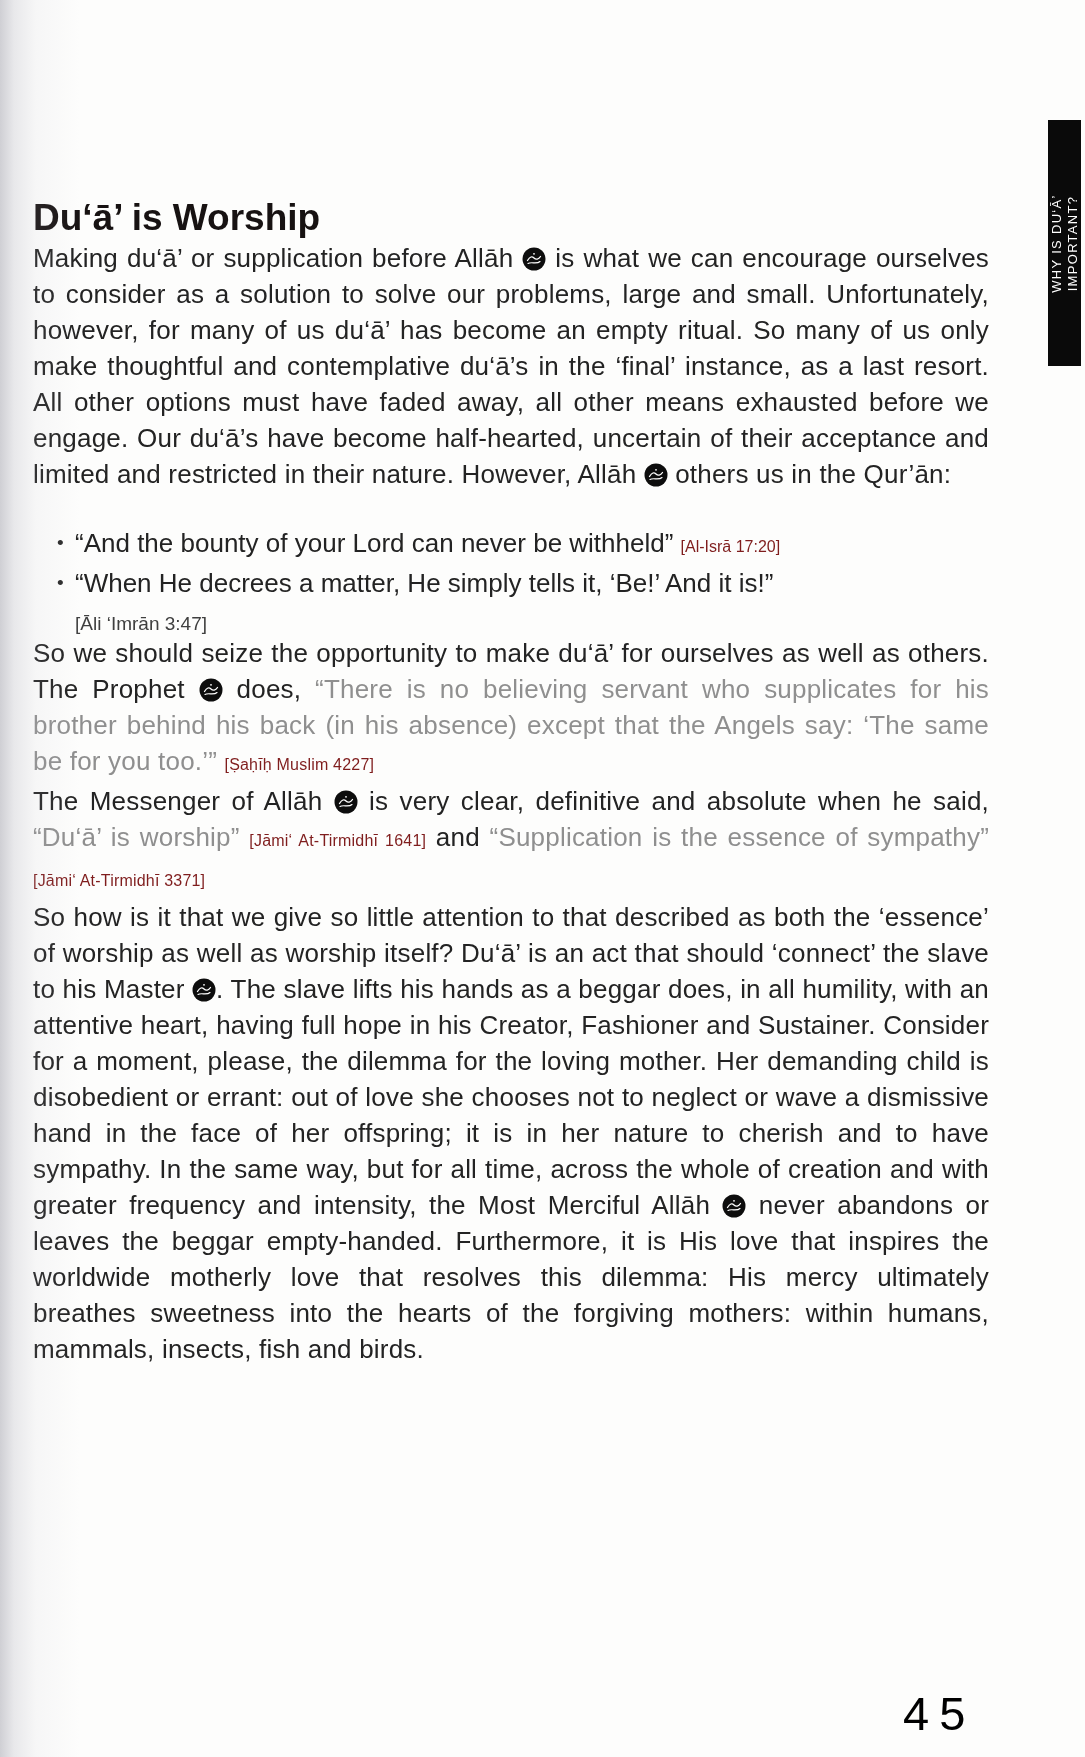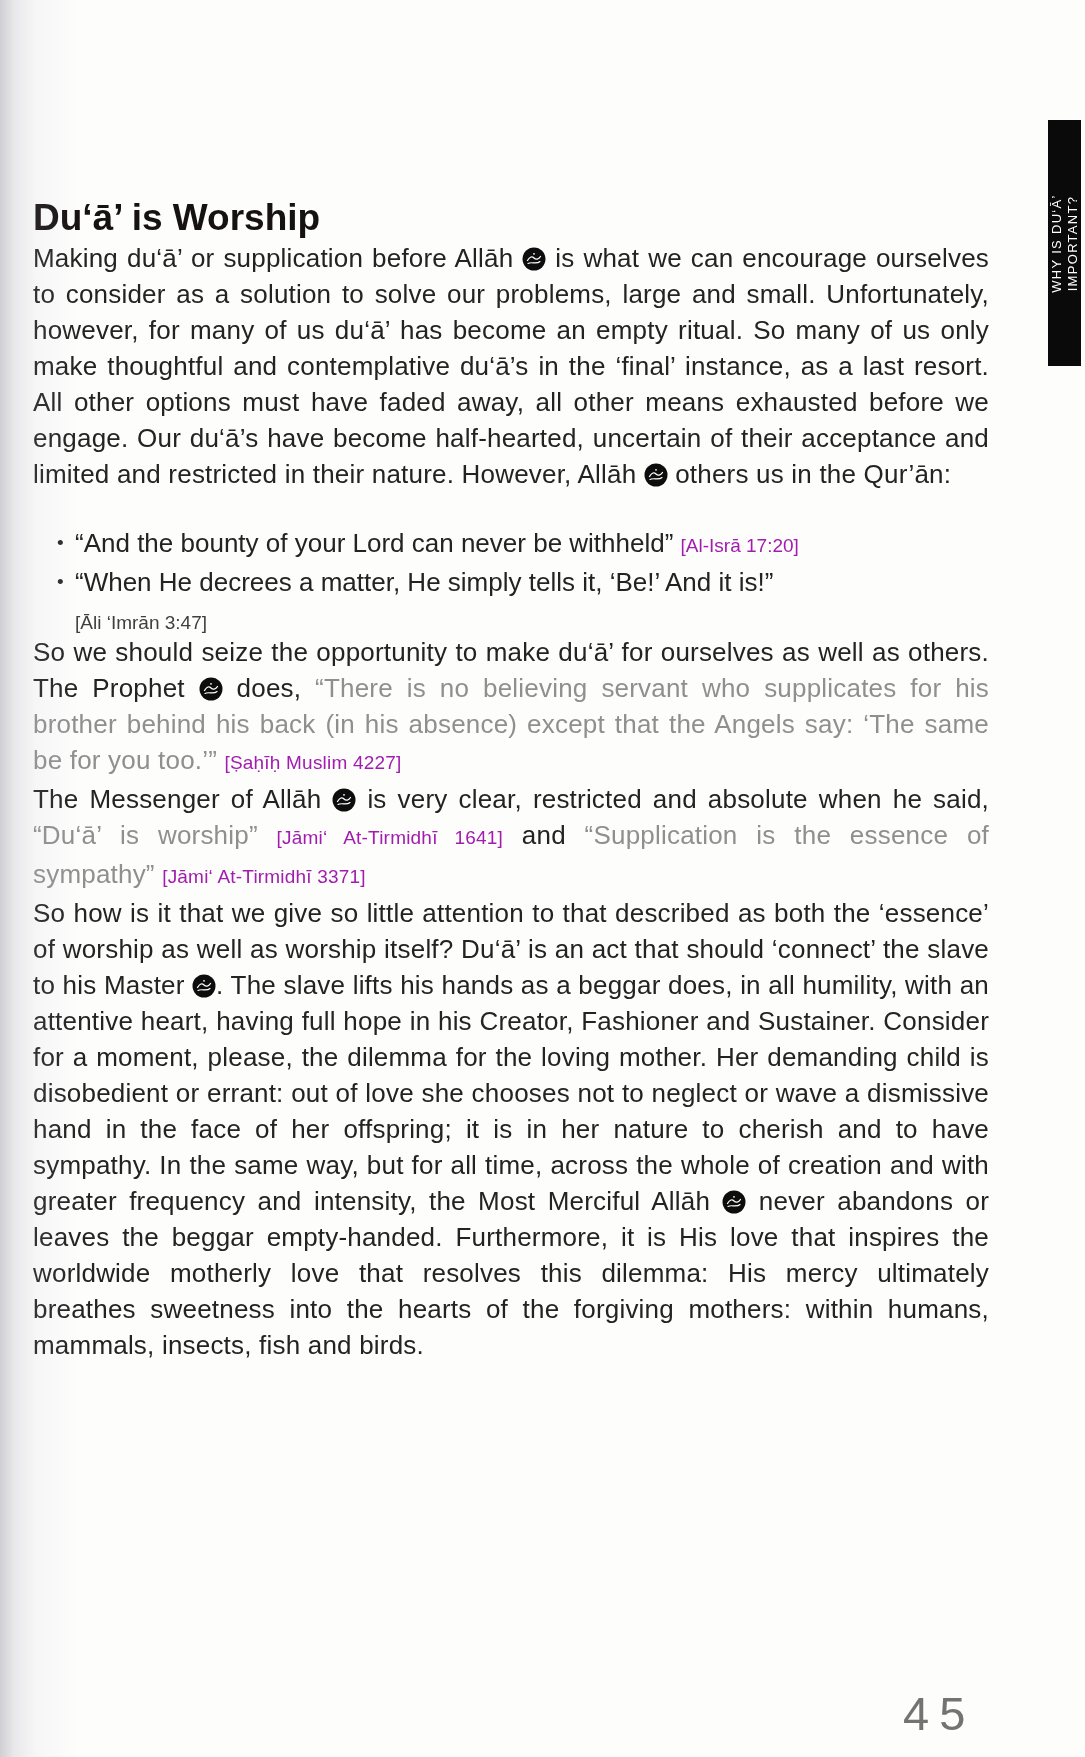--- a/index.html
+++ b/index.html
@@ -39,36 +39,36 @@
   .para3{margin-top:33px;}
   .para4{margin-top:39px;}
   .bullets{margin-top:33px;padding-left:24px;}
   .bullet-row{display:flex;font-size:26px;line-height:36px;color:#232323;}
   .marker{flex:0 0 18px;font-size:19px;line-height:36px;color:#2a2a2a;}
   .bullet-text{flex:1;text-align:left;}
   .bullet-cite{
     margin:12px 0 0 18px;
     font-size:19px;line-height:22px;color:#3f3f3f;
   }
-  .cite{font-size:19px;color:#a21caf;white-space:nowrap;}
+  .cite{font-size:16px;color:#7f1d1d;white-space:nowrap;}
   .light{color:#8f8f8f;}
   .seal{display:inline-block;width:24px;height:24px;vertical-align:-4px;}
   .side-tab{
     position:absolute;left:1048px;top:120px;width:33px;height:246px;
     background:#0a0a0a;z-index:4;
     display:flex;align-items:center;justify-content:center;
   }
   .tab-inner{
     transform:rotate(-90deg);
     color:#ffffff;font-size:13px;line-height:15.5px;
     letter-spacing:1.3px;white-space:nowrap;text-align:center;
   }
   .page-number{
     position:absolute;top:1688px;left:903px;
-    font-size:47px;line-height:52px;color:#737373;
+    font-size:47px;line-height:52px;color:#000000;
     letter-spacing:10px;z-index:2;
   }
 </style>
 </head>
 <body>
 
 <div class="page">
   <div class="gutter"></div>
 
   <div class="side-tab">
@@ -110,21 +110,21 @@
             <path d="M5.5 13.5 C8 9.5 10 9 12 11 C14 13 16.5 12.5 18.5 9.5" stroke="#ffffff" stroke-width="1.3" fill="none" stroke-linecap="round"></path>
             <path d="M6 16.5 C9 14.5 15 17.5 18 14.5" stroke="#ffffff" stroke-width="1.1" fill="none" stroke-linecap="round"></path>
             <circle cx="12" cy="6.8" r="0.9" fill="#ffffff"></circle>
           </svg></span><span class="seg"> does, </span><span class="light">“There is no believing servant who supplicates for his brother behind his back (in his absence) except that the Angels say: ‘The same be for you too.’” </span><span class="cite">[Ṣaḥīḥ Muslim 4227]</span></p>
 
     <p class="body para3"><span class="seg">The Messenger of Allāh </span><span class="seal"><svg viewBox="0 0 24 24" width="24" height="24" aria-hidden="true">
             <circle cx="12" cy="12" r="11.5" fill="#0d0d0d"></circle>
             <path d="M5.5 13.5 C8 9.5 10 9 12 11 C14 13 16.5 12.5 18.5 9.5" stroke="#ffffff" stroke-width="1.3" fill="none" stroke-linecap="round"></path>
             <path d="M6 16.5 C9 14.5 15 17.5 18 14.5" stroke="#ffffff" stroke-width="1.1" fill="none" stroke-linecap="round"></path>
             <circle cx="12" cy="6.8" r="0.9" fill="#ffffff"></circle>
-          </svg></span><span class="seg"> is very clear, restricted and absolute when he said, </span><span class="light">“Du‘ā’ is worship” </span><span class="cite">[Jāmi‘ At-Tirmidhī 1641]</span><span class="seg"> and </span><span class="light">“Supplication is the essence of sympathy” </span><span class="cite">[Jāmi‘ At-Tirmidhī 3371]</span></p>
+          </svg></span><span class="seg"> is very clear, definitive and absolute when he said, </span><span class="light">“Du‘ā’ is worship” </span><span class="cite">[Jāmi‘ At-Tirmidhī 1641]</span><span class="seg"> and </span><span class="light">“Supplication is the essence of sympathy” </span><span class="cite">[Jāmi‘ At-Tirmidhī 3371]</span></p>
 
     <p class="body para4"><span class="seg">So how is it that we give so little attention to that described as both the ‘essence’ of worship as well as worship itself? Du‘ā’ is an act that should ‘connect’ the slave to his Master </span><span class="seal"><svg viewBox="0 0 24 24" width="24" height="24" aria-hidden="true">
             <circle cx="12" cy="12" r="11.5" fill="#0d0d0d"></circle>
             <path d="M5.5 13.5 C8 9.5 10 9 12 11 C14 13 16.5 12.5 18.5 9.5" stroke="#ffffff" stroke-width="1.3" fill="none" stroke-linecap="round"></path>
             <path d="M6 16.5 C9 14.5 15 17.5 18 14.5" stroke="#ffffff" stroke-width="1.1" fill="none" stroke-linecap="round"></path>
             <circle cx="12" cy="6.8" r="0.9" fill="#ffffff"></circle>
           </svg></span><span class="seg">. The slave lifts his hands as a beggar does, in all humility, with an attentive heart, having full hope in his Creator, Fashioner and Sustainer. Consider for a moment, please, the dilemma for the loving mother. Her demanding child is disobedient or errant: out of love she chooses not to neglect or wave a dismissive hand in the face of her offspring; it is in her nature to cherish and to have sympathy. In the same way, but for all time, across the whole of creation and with greater frequency and intensity, the Most Merciful Allāh </span><span class="seal"><svg viewBox="0 0 24 24" width="24" height="24" aria-hidden="true">
             <circle cx="12" cy="12" r="11.5" fill="#0d0d0d"></circle>
             <path d="M5.5 13.5 C8 9.5 10 9 12 11 C14 13 16.5 12.5 18.5 9.5" stroke="#ffffff" stroke-width="1.3" fill="none" stroke-linecap="round"></path>
             <path d="M6 16.5 C9 14.5 15 17.5 18 14.5" stroke="#ffffff" stroke-width="1.1" fill="none" stroke-linecap="round"></path>

